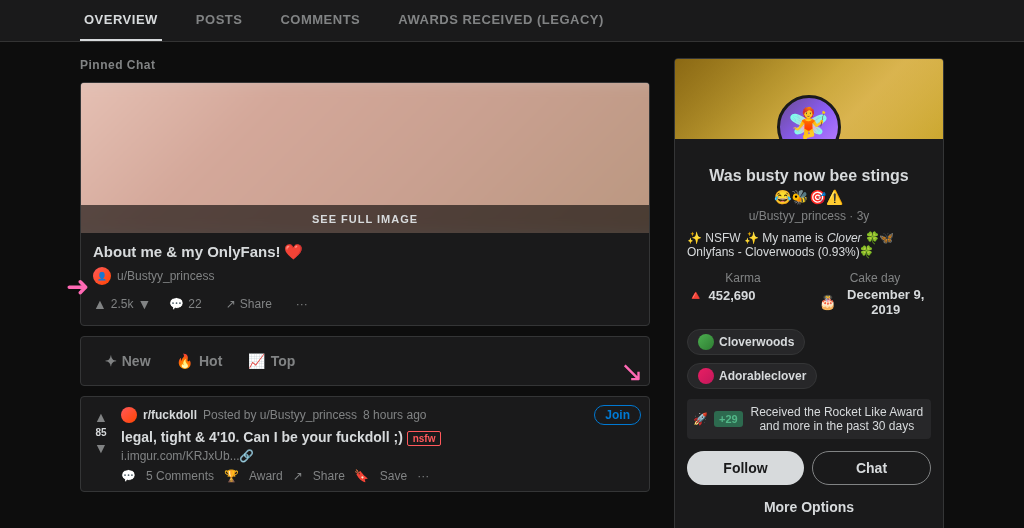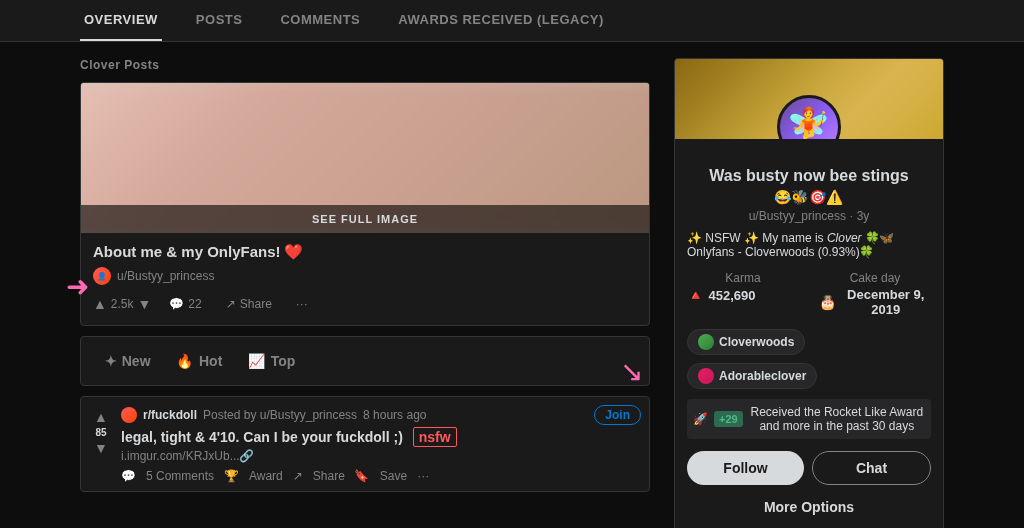--- a/index.html
+++ b/index.html
@@ -219,25 +219,24 @@
     .post2-title {
       font-size: 14px;
       font-weight: 600;
       color: #d7dadc;
       margin-bottom: 4px;
     }
     .nsfw-badge {
       background: transparent;
       border: 1px solid #ff585b;
       color: #ff585b;
-      font-size: 14px;
+      font-size: 10px;
       font-weight: 700;
       padding: 1px 5px;
       border-radius: 2px;
-      margin-left: 6px;
     }
     .post2-link {
       font-size: 12px;
       color: #818384;
       display: flex;
       align-items: center;
       margin-bottom: 6px;
     }
     .post2-actions {
       display: flex;
@@ -462,21 +461,21 @@
   <nav class="top-nav">
     <div class="nav-item active">OVERVIEW</div>
     <div class="nav-item">POSTS</div>
     <div class="nav-item">COMMENTS</div>
     <div class="nav-item">AWARDS RECEIVED (LEGACY)</div>
   </nav>
 
   <div class="main-layout">
 
     <div class="left-col">
-      <div class="pinned-posts-label">Clover Posts</div>
+      <div class="pinned-posts-label">Pinned Chat</div>
 
       <div class="post-card">
         <div class="post-thumbnail-container">
           <div class="post-thumbnail-blur"></div>
           <div class="see-full-image-overlay">SEE FULL IMAGE</div>
         </div>
         <div class="post-body">
           <div class="post-title">About me &amp; my OnlyFans! ❤️</div>
           <div class="post-meta">
             <div class="user-avatar-small">👤</div>

